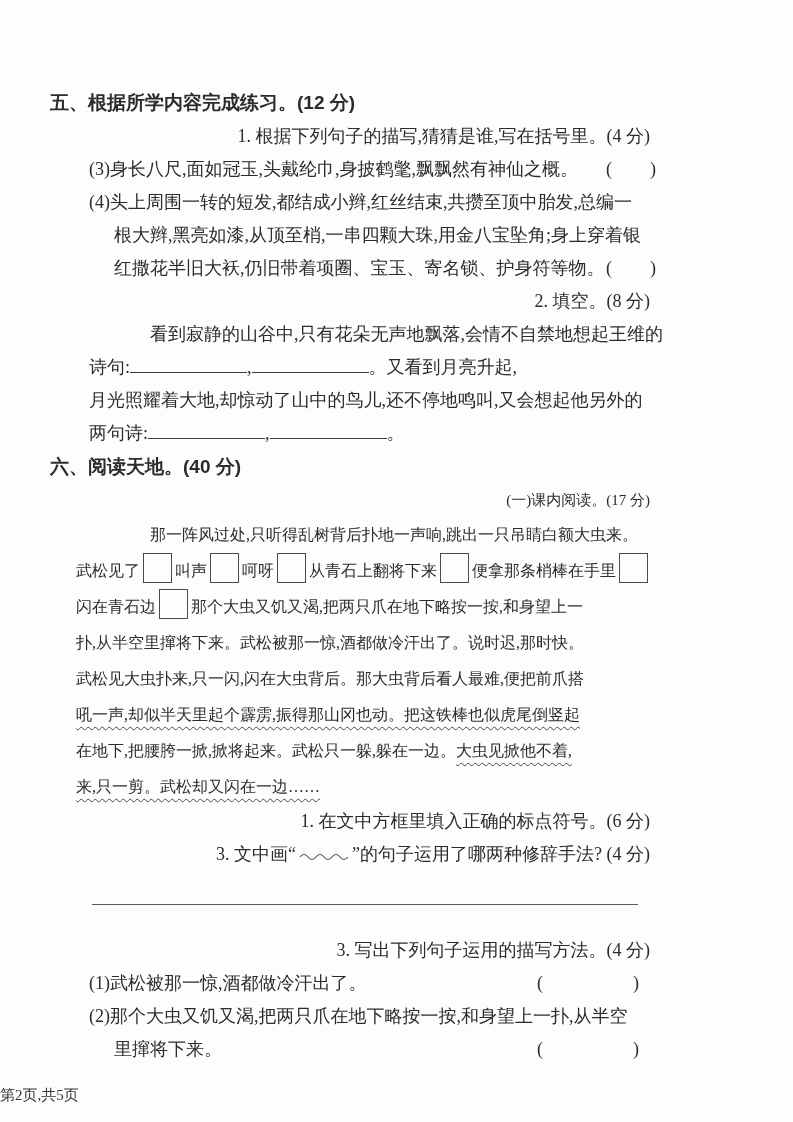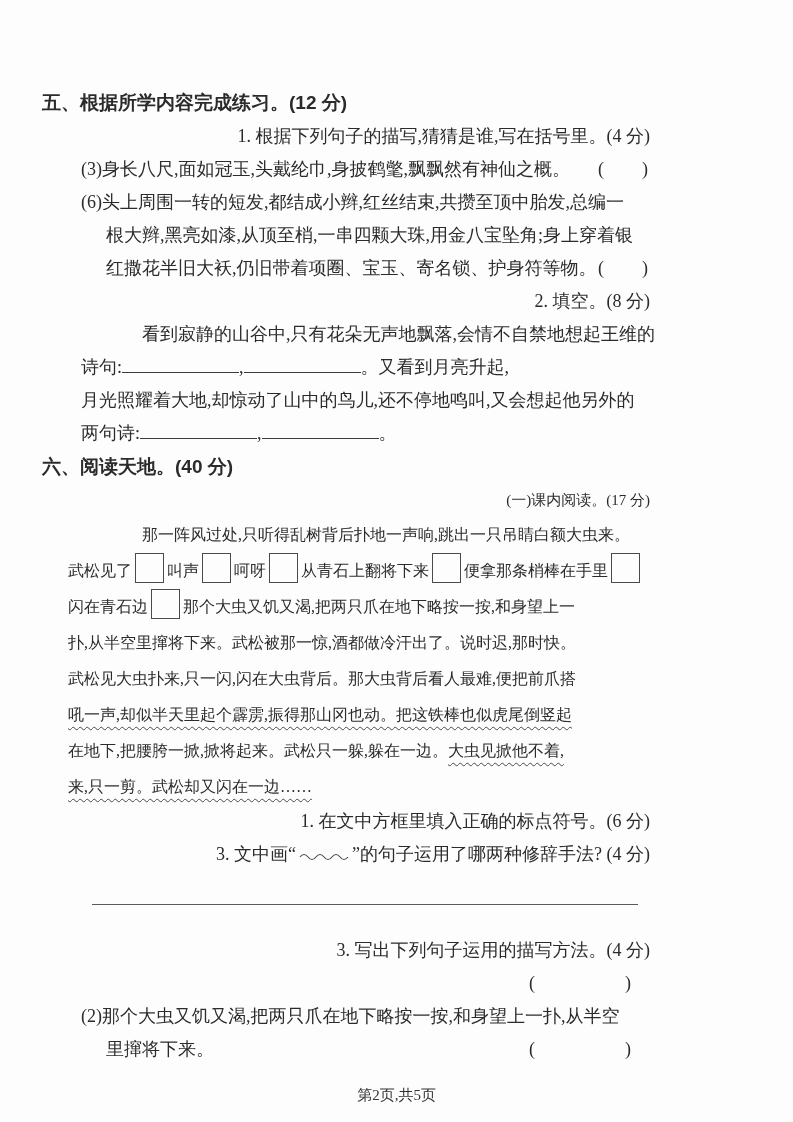--- a/index.html
+++ b/index.html
@@ -1,21 +1,21 @@
 <!DOCTYPE html>
 <html><head>
 <meta charset="utf-8">
 <style>
   html,body{margin:0;padding:0;}
   body{
     width:793px;height:1122px;background:#fdfdfd;position:relative;overflow:hidden;
     font-family:"Liberation Serif","DejaVu Serif",serif;color:#2b2b2b;
   }
   .content{position:absolute;left:42px;top:86px;width:608px;}
-  .line{position:relative;white-space:nowrap;}
+  .line{position:relative;white-space:nowrap;margin-left:8px;}
   
   .h{font-family:"Liberation Sans","DejaVu Sans",sans-serif;font-weight:bold;
      font-size:19px;line-height:34px;height:34px;}
   .h2{font-family:"Liberation Serif","DejaVu Serif",serif;font-weight:normal;
      font-size:15px;line-height:33px;height:33px;}
   
   .t{font-size:18px;line-height:33px;height:33px;}
   
   .p{font-size:16px;line-height:36px;height:36px;}
   
@@ -37,41 +37,41 @@
         text-underline-offset:6px;}
   
   .parens{position:absolute;top:0;display:flex;justify-content:space-between;
           font-size:18px;}
   .parens5{left:556px;width:50px;}
   .parensq3{left:487px;width:102px;}
   
   .ansrule{margin-left:50px;width:546px;height:0;border-top:1.5px solid #5a5a5a;
            margin-top:33px;margin-bottom:29px;}
   .wavy-svg{display:inline-block;vertical-align:-1px;margin:0 3px;}
-  .footer{position:absolute;left:0;top:1086px;width:793px;text-align:center;
+  .footer{position:absolute;left:0;top:1086px;width:793px;text-align:left;
           font-size:15px;color:#333;}
 </style>
 </head>
 <body>
 
 <div class="content">
 
   <div class="line h">五、根据所学内容完成练习。(12 分)</div>
 
   <div class="line t i1">1. 根据下列句子的描写,猜猜是谁,写在括号里。(4 分)</div>
 
   <div class="line t i2">
     <span>(3)身长八尺,面如冠玉,头戴纶巾,身披鹤氅,飘飘然有神仙之概。</span>
     <span class="parens parens5">
         <span>(</span>
         <span>)</span>
       </span>
   </div>
 
-  <div class="line t i2">(6)头上周围一转的短发,都结成小辫,红丝结束,共攒至顶中胎发,总编一</div>
+  <div class="line t i2">(4)头上周围一转的短发,都结成小辫,红丝结束,共攒至顶中胎发,总编一</div>
   <div class="line t i3">根大辫,黑亮如漆,从顶至梢,一串四颗大珠,用金八宝坠角;身上穿着银</div>
 
   <div class="line t i3">
     <span>红撒花半旧大袄,仍旧带着项圈、宝玉、寄名锁、护身符等物。</span>
     <span class="parens parens5">
         <span>(</span>
         <span>)</span>
       </span>
   </div>
 
@@ -123,20 +123,21 @@
     <span>3. 文中画“</span><span class="wavy-svg"><svg width="50" height="10" viewBox="0 0 50 10">
           <path d="M1 6 Q5 1 9 6 T17 6 T25 6 T33 6 T41 6 T49 6" fill="none" stroke="#4a4a4a" stroke-width="1.2"></path>
         </svg></span><span>”的句子运用了哪两种修辞手法? (4 分)</span>
   </div>
 
   <div class="ansrule"></div>
 
   <div class="line t i1">3. 写出下列句子运用的描写方法。(4 分)</div>
 
   <div class="line t i2">
+    <span>(1)武松被那一惊,酒都做冷汗出了。</span>
     <span class="parens parensq3">
         <span>(</span>
         <span>)</span>
       </span>
   </div>
 
   <div class="line t i2">(2)那个大虫又饥又渴,把两只爪在地下略按一按,和身望上一扑,从半空</div>
 
   <div class="line t i3">
     <span>里撺将下来。</span>

